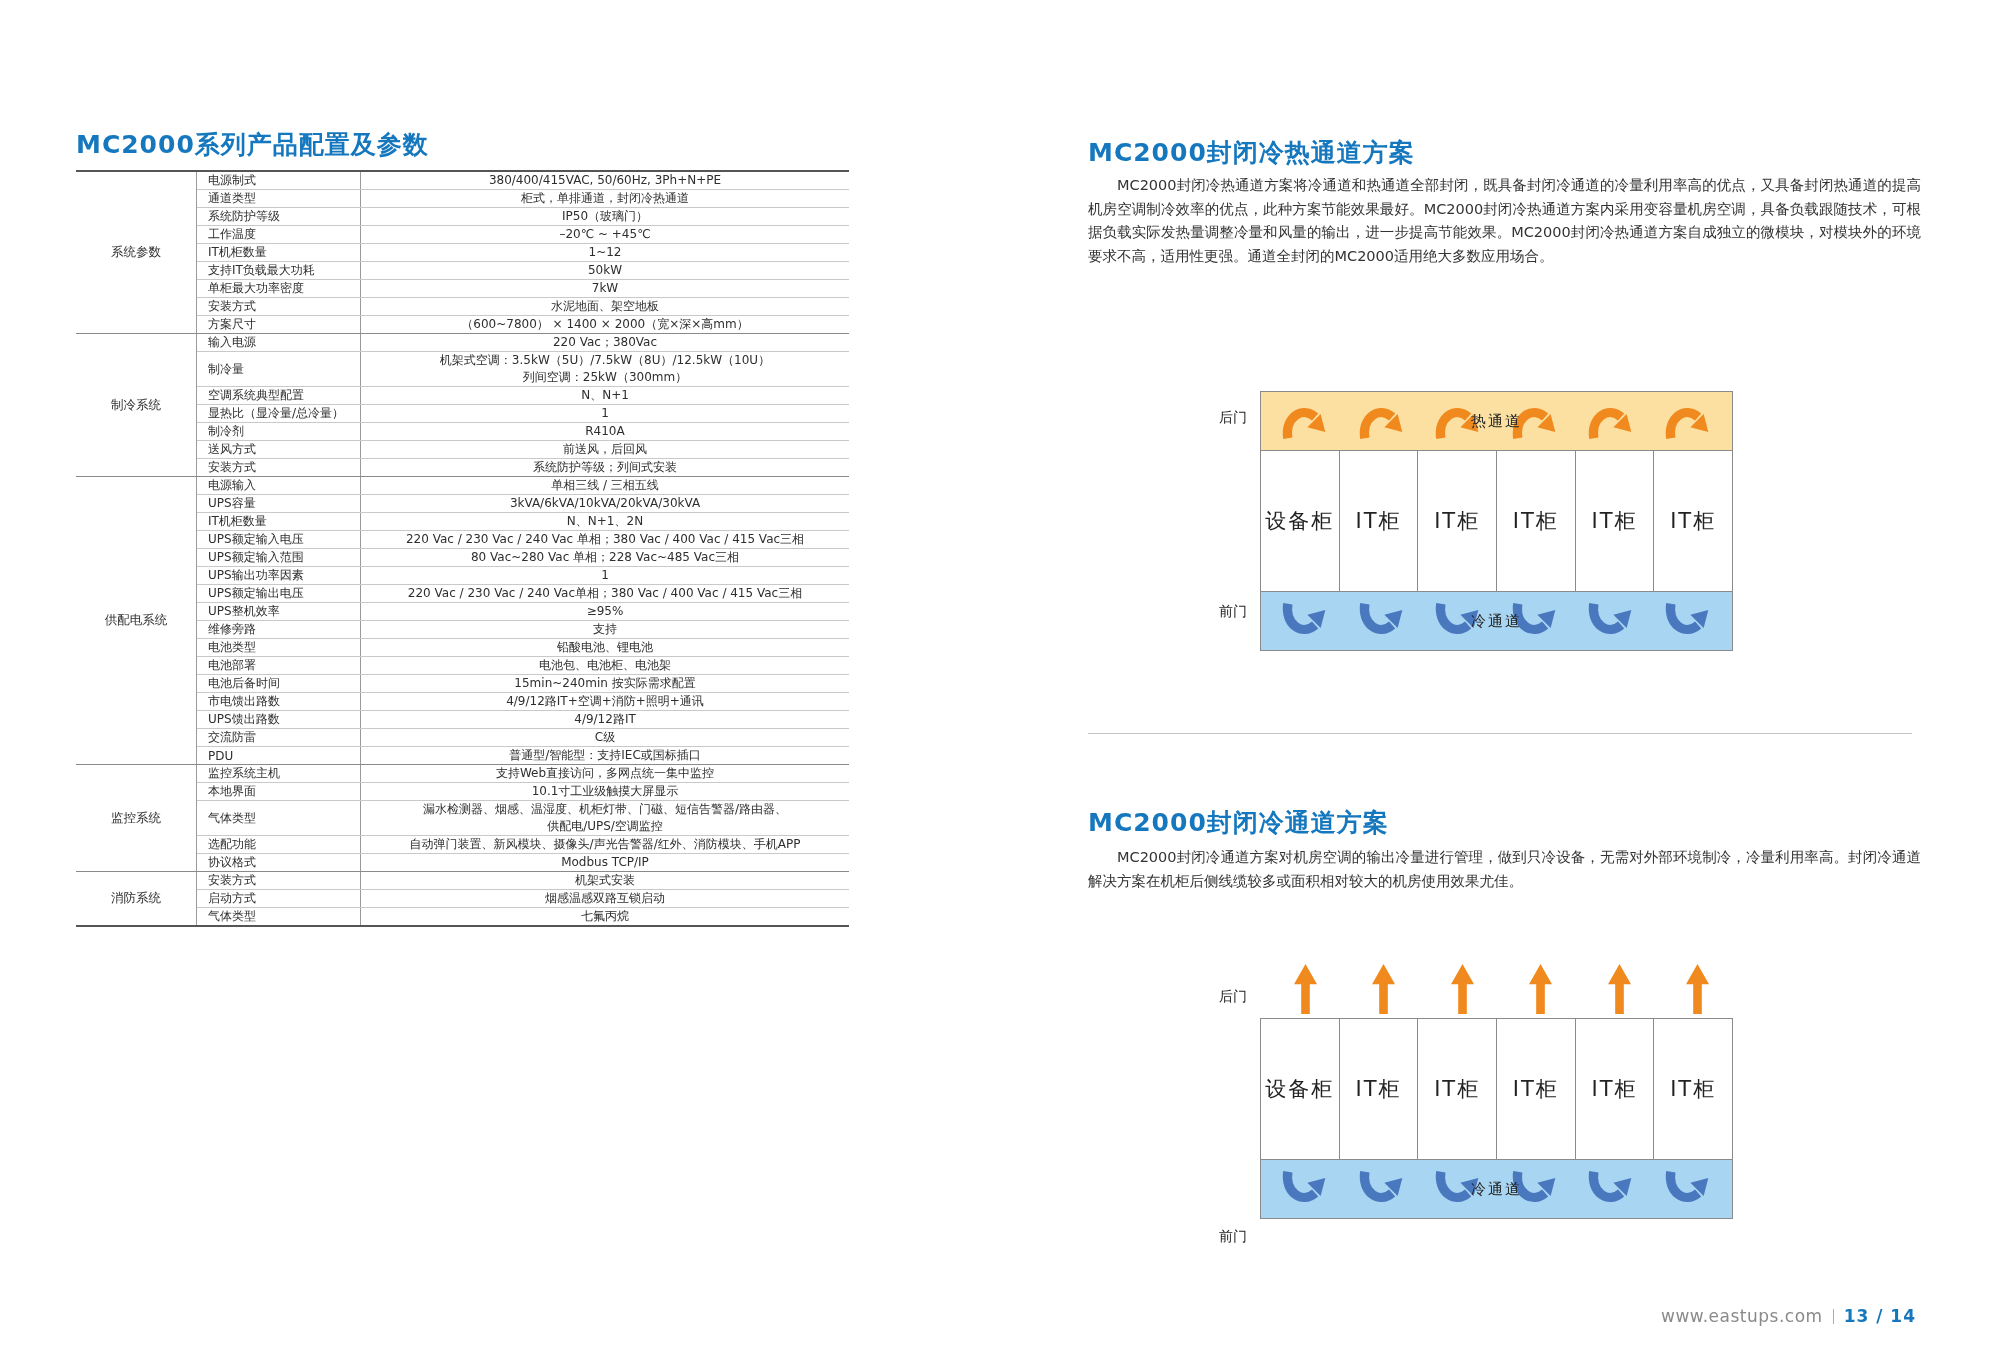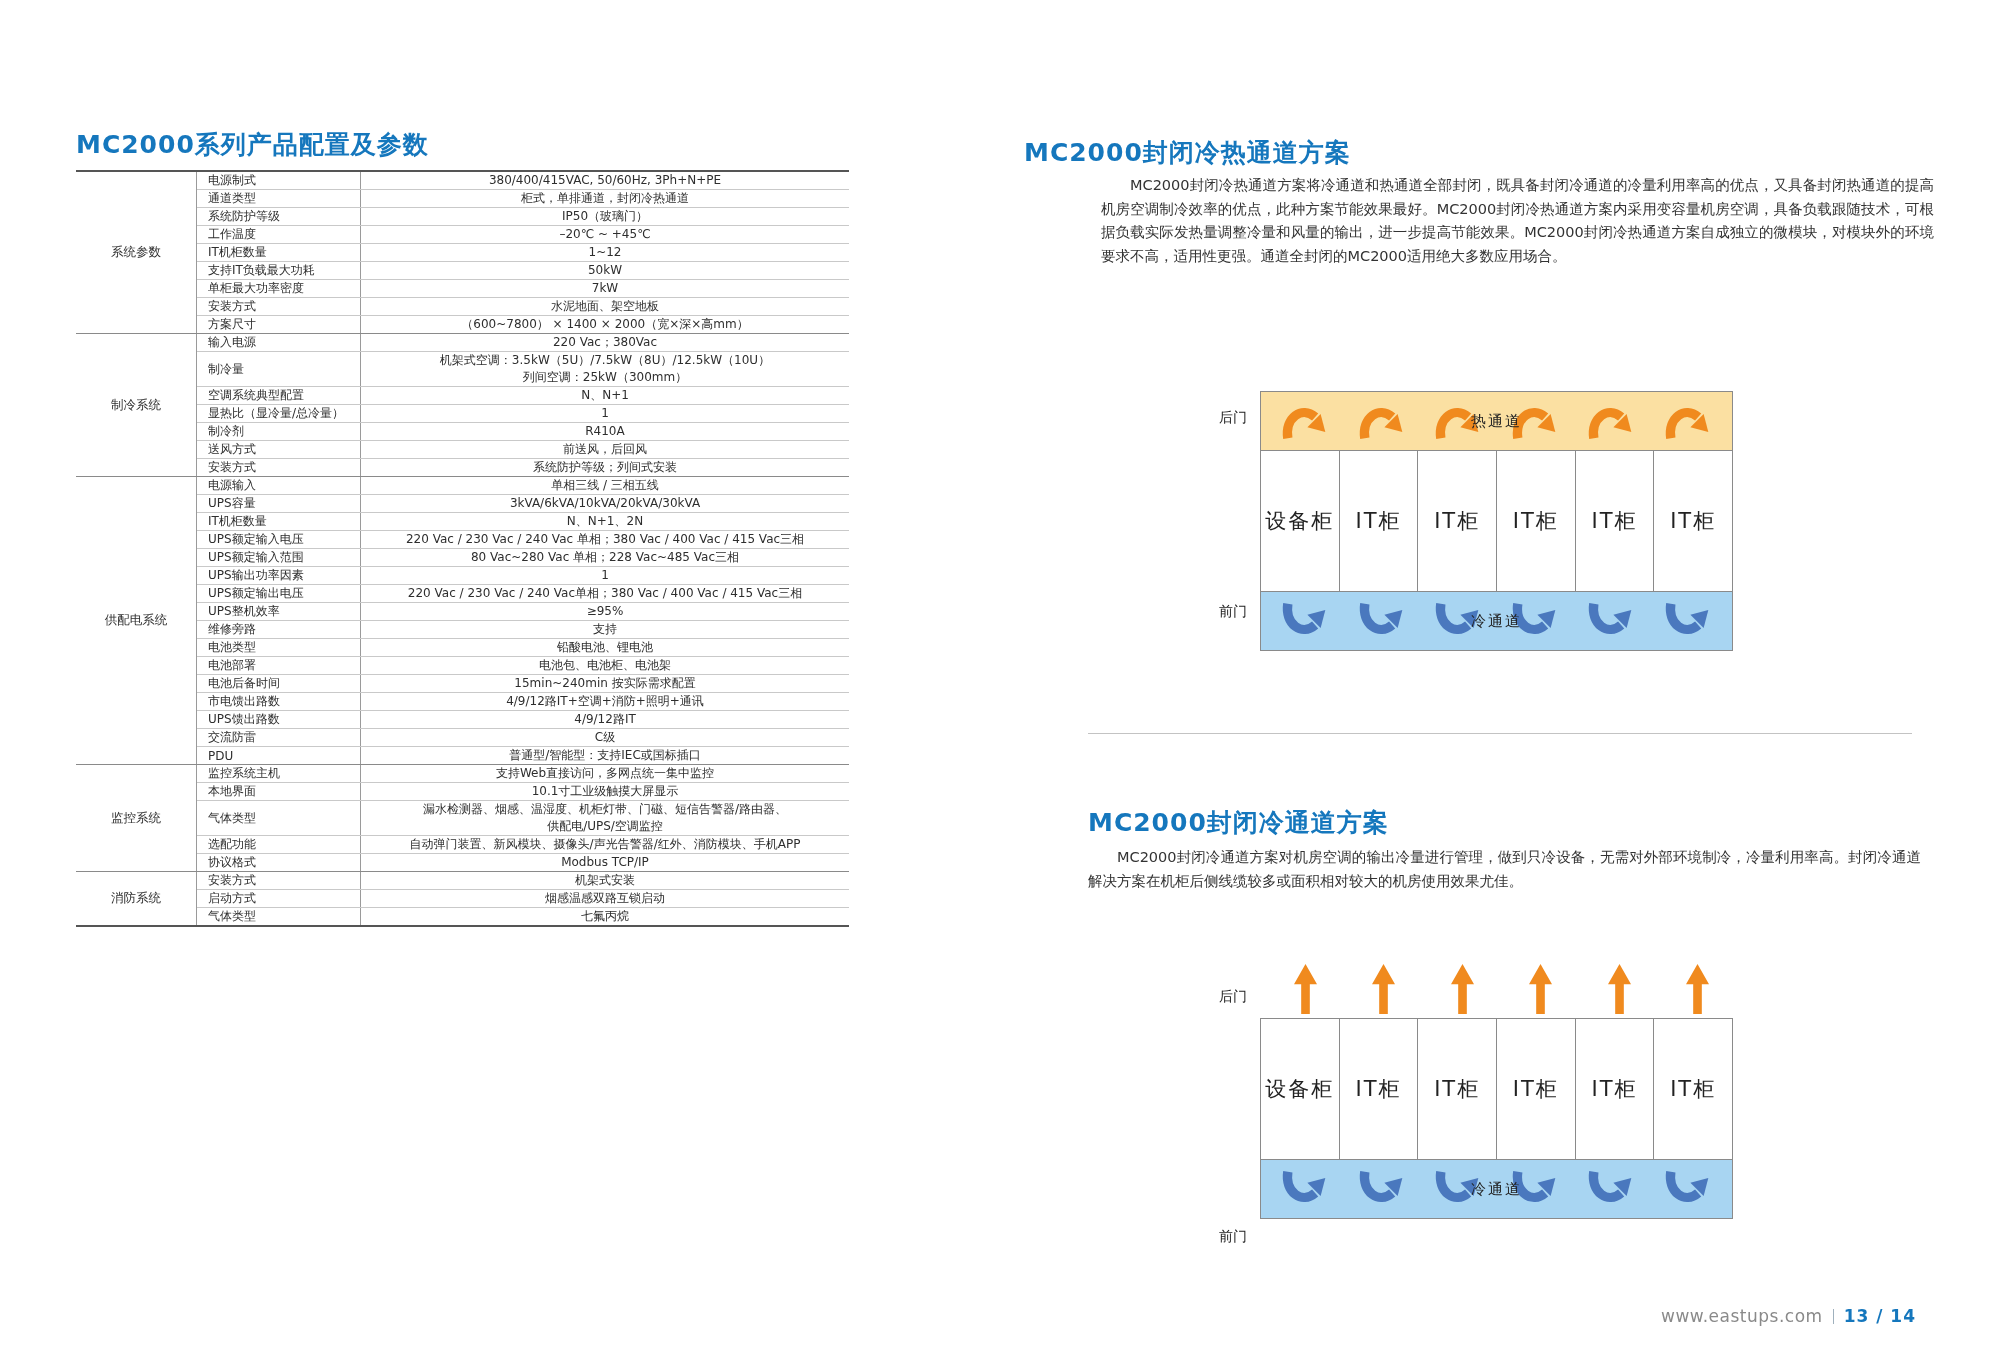--- a/index.html
+++ b/index.html
@@ -30,27 +30,27 @@
   .label-cell{
     width:152px;flex:0 0 152px;padding-left:11px;display:flex;align-items:center;
     color:#2e2e2e;
   }
   .value-cell{
     flex:1;border-left:1px solid #9a9a9a;display:flex;flex-direction:column;justify-content:center;
     text-align:center;color:#2e2e2e;
   }
   .spec-line{min-height:15.55px;display:flex;align-items:center;justify-content:center;white-space:nowrap;}
   
-  #sec1-title{left:1024px;top:136px;}
+  #sec1-title{left:1088px;top:136px;}
   #sec2-title{left:1088px;top:806px;}
   .body-para{
     position:absolute;left:1088px;width:833px;font-size:14.5px;line-height:23.5px;
     text-align:justify;text-indent:2em;color:#333;
   }
-  #sec1-para{top:174px;margin-left:13px;}
+  #sec1-para{top:174px;}
   #sec2-para{top:846px;}
   .diagram{position:absolute;width:546px;}
   #diagram1{left:1185px;top:391px;}
   #diagram2{left:1185px;top:962px;}
   .door-label{position:absolute;left:0;width:62px;text-align:right;font-size:14px;color:#222;}
   #diagram1 .rear-door{top:18px;}
   #diagram1 .front-door{top:212px;}
   #diagram2 .rear-door{top:26px;}
   #diagram2 .front-door{top:266px;}
   .dbox{position:absolute;left:75px;top:0;width:471px;border:1px solid #8a8a8a;}

